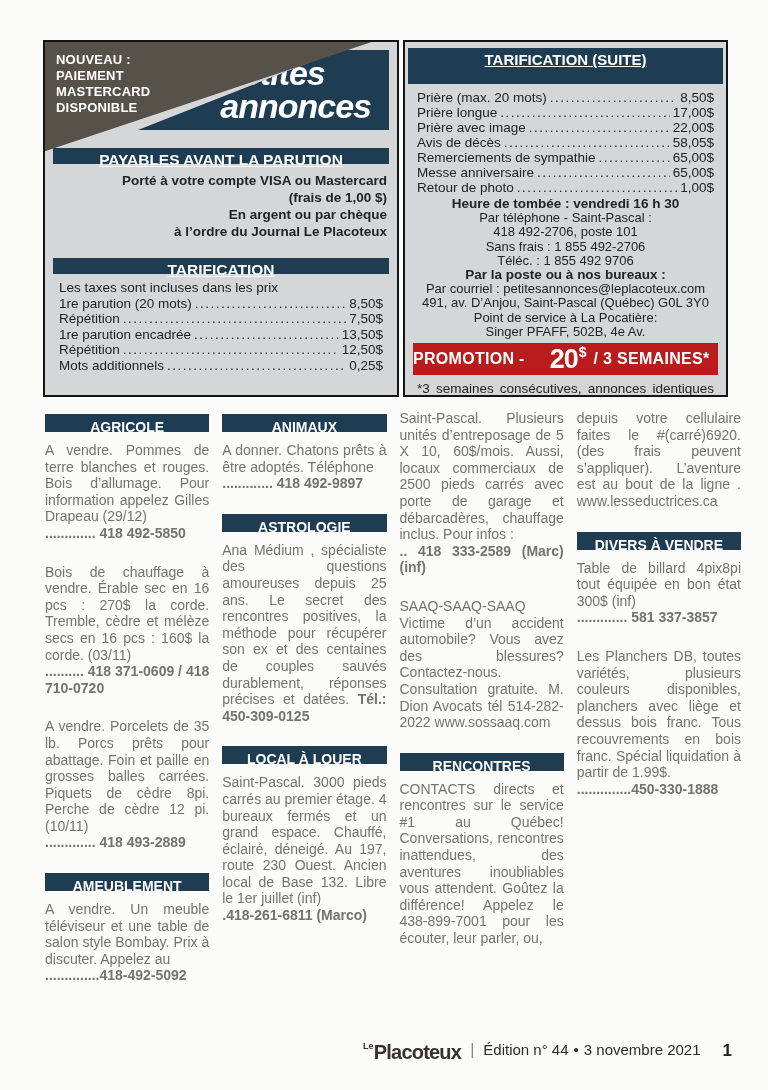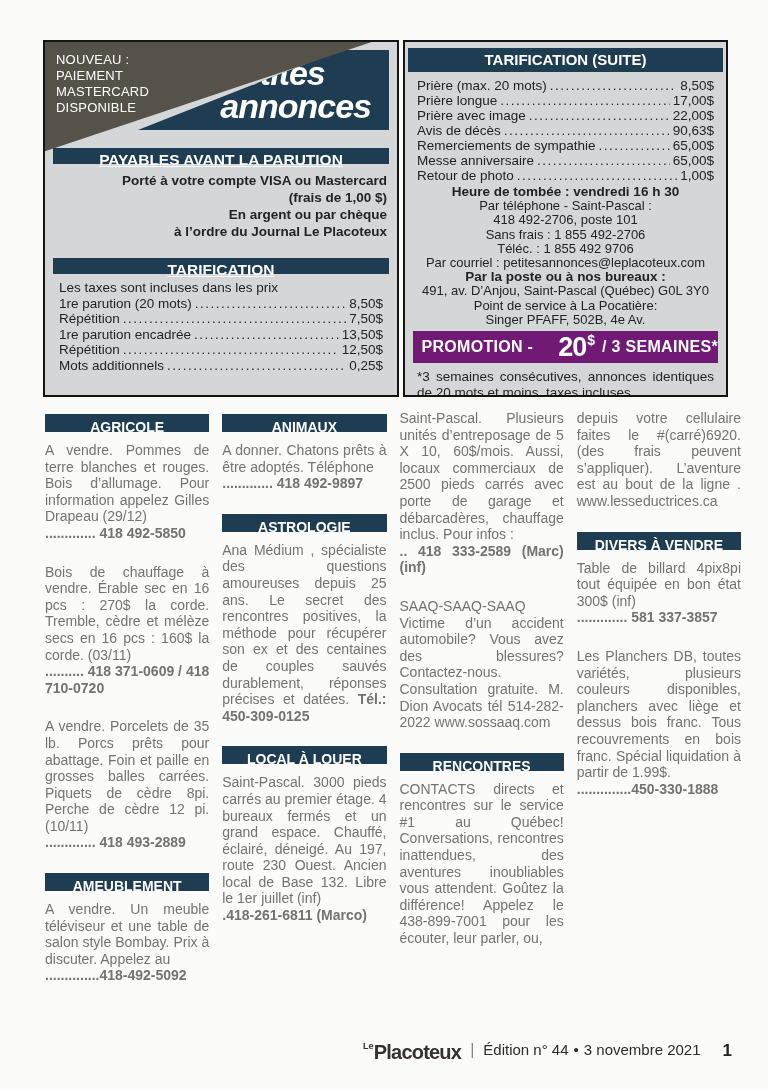--- a/index.html
+++ b/index.html
@@ -33,49 +33,49 @@
     color:#fff;font-weight:700;font-size:34px;line-height:33px;letter-spacing:-1px;
   }
   .deco-brown{
     position:absolute;left:-2px;top:-2px;width:356px;height:112px;
     background:#56524a;
     clip-path:polygon(0 0, 94% 0, 0 100%);
     z-index:3;
   }
   .deco-brown .b-wrap{padding:12px 0 0 13px;}
   .deco-brown .tline{
-    color:#fff;font-weight:400;font-size:13px;line-height:16px;letter-spacing:.2px;
+    color:#fff;font-weight:700;font-size:13px;line-height:16px;letter-spacing:.2px;
   }
 
   .bar{
     background:#1e3c52;color:#fff;font-weight:700;text-align:center;
   }
   .bar-left{margin:18px 8px 0;height:16px;line-height:24px;font-size:15.5px;text-decoration:underline;}
-  .bar-right{margin:6px 3px 0;height:24px;line-height:24px;font-size:15px;}
+  .bar-right{margin:6px 3px 0;height:36px;line-height:24px;font-size:15px;text-decoration:underline;}
 
   .centered-lines{margin:8px 10px 0;text-align:right;font-weight:bold;}
   .centered-lines .tline{font-size:13.5px;line-height:17px;color:#232323;}
 
   .price-list{margin:6px 14px 0;}
   .price-list-right{margin:6px 12px 0;}
   .tax-note{font-size:13.5px;line-height:15.5px;color:#232323;}
   .prow{display:flex;align-items:baseline;font-size:13.5px;line-height:15.5px;color:#232323;}
   .price-list-right .prow{line-height:15px;}
   .plbl{white-space:nowrap;}
   .pdots{flex:1;overflow:hidden;white-space:nowrap;letter-spacing:1.5px;margin:0 3px;}
   .pdots::before{content:"................................................................................";}
   .pprc{white-space:nowrap;}
 
   .contact{margin:2px 4px 0;text-align:center;}
   .contact .cline{font-size:13px;line-height:14.2px;color:#232323;}
   .contact .cline.b{font-weight:700;font-size:13.5px;}
 
   .promo-bar{
-    margin:4px 8px 0;height:32px;background:#701a75;color:#fff;
-    display:flex;justify-content:flex-end;align-items:center;font-weight:700;
+    margin:4px 8px 0;height:32px;background:#b91c1c;color:#fff;
+    display:flex;justify-content:flex-start;align-items:center;font-weight:700;
   }
   .promo-bar .ptx{font-size:16px;letter-spacing:.3px;}
   .promo-bar .amt{font-size:27px;letter-spacing:-1px;margin:0 1px 0 25px;}
   .promo-bar .cur{font-size:14px;position:relative;top:-7px;margin-right:7px;}
   .footnote{
     margin:6px 12px 0;font-size:13.5px;line-height:15.5px;color:#232323;
     text-align:justify;
   }
 
   
@@ -189,21 +189,21 @@
           <span class="pprc">17,00$</span>
         </div>
         <div class="prow">
           <span class="plbl">Prière avec image</span>
           <span class="pdots"></span>
           <span class="pprc">22,00$</span>
         </div>
         <div class="prow">
           <span class="plbl">Avis de décès</span>
           <span class="pdots"></span>
-          <span class="pprc">90,63$</span>
+          <span class="pprc">58,05$</span>
         </div>
         <div class="prow">
           <span class="plbl">Remerciements de sympathie</span>
           <span class="pdots"></span>
           <span class="pprc">65,00$</span>
         </div>
         <div class="prow">
           <span class="plbl">Messe anniversaire</span>
           <span class="pdots"></span>
           <span class="pprc">65,00$</span>
@@ -214,22 +214,22 @@
           <span class="pprc">1,00$</span>
         </div>
       </div>
 
     <div class="contact">
         <div class="cline b">Heure de tombée : vendredi 16 h 30</div>
         <div class="cline">Par téléphone - Saint-Pascal :</div>
         <div class="cline">418 492-2706, poste 101</div>
         <div class="cline">Sans frais : 1 855 492-2706</div>
         <div class="cline">Téléc. : 1 855 492 9706</div>
+        <div class="cline b">Par la poste ou à nos bureaux :</div>
         <div class="cline">Par courriel : petitesannonces@leplacoteux.com</div>
-        <div class="cline b">Par la poste ou à nos bureaux :</div>
         <div class="cline">491, av. D’Anjou, Saint-Pascal (Québec) G0L 3Y0</div>
         <div class="cline">Point de service à La Pocatière:</div>
         <div class="cline">Singer PFAFF, 502B, 4e Av.</div>
       </div>
 
     <div class="promo-bar">
       <span class="ptx">PROMOTION -</span>
       <span class="amt">20</span>
       <span class="cur">$</span>
       <span class="ptx">/ 3 SEMAINES*</span>

